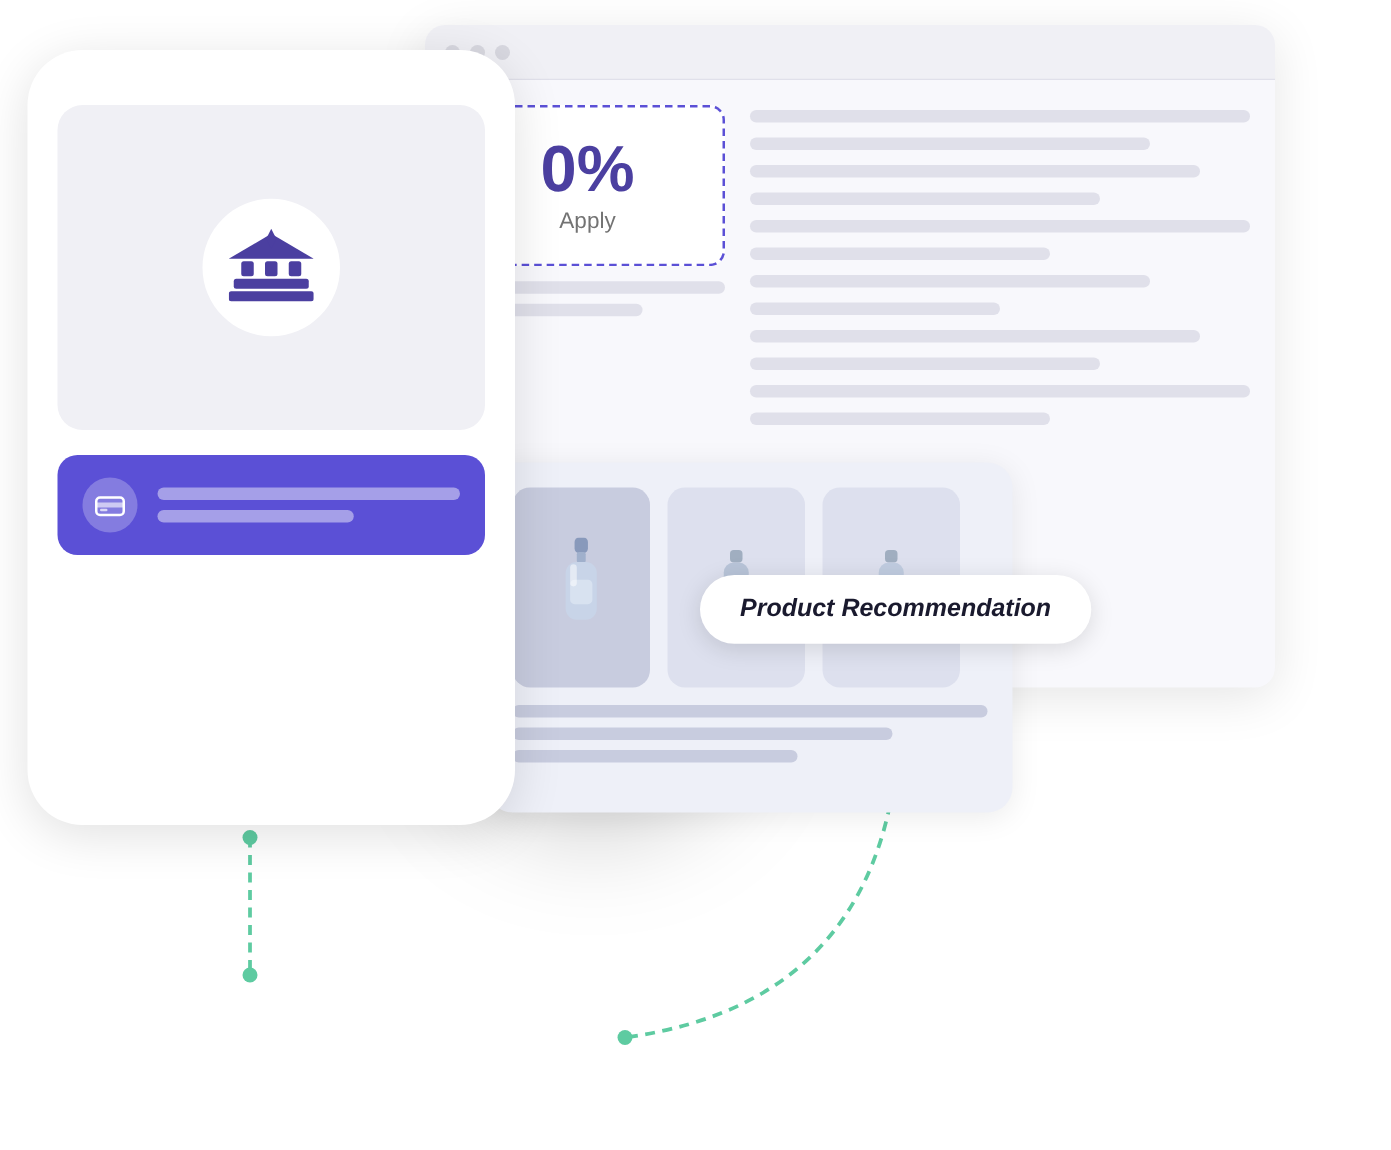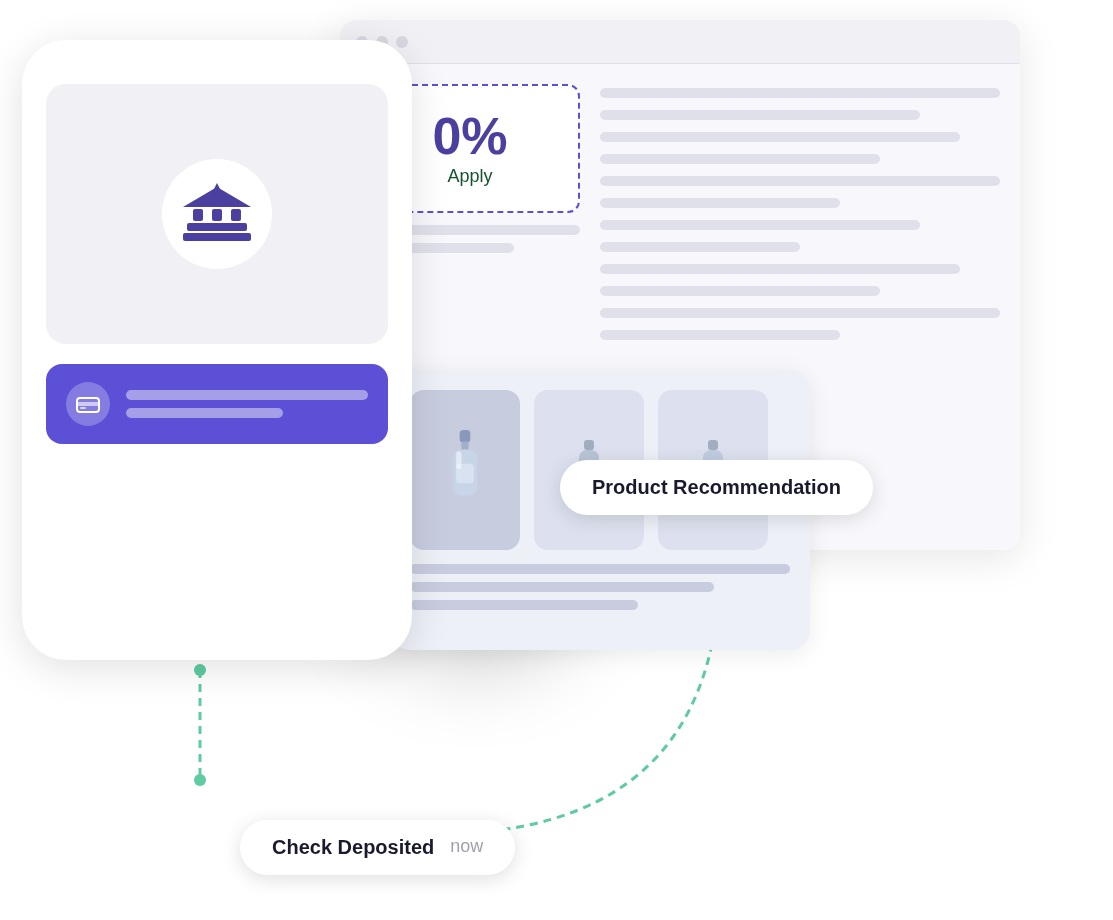--- a/index.html
+++ b/index.html
@@ -157,21 +157,21 @@
 
     .offer-percent {
       font-size: 52px;
       font-weight: 800;
       color: #4b3fa0;
       line-height: 1;
     }
 
     .offer-apply {
       font-size: 18px;
-      color: #14532d;
+      color: #737373;
       margin-top: 4px;
     }
 
     .browser-gray-bar {
       height: 10px;
       background: #e0e0ea;
       border-radius: 5px;
       margin-top: 10px;
     }
 
@@ -253,26 +253,27 @@
       height: 80px;
     }
 
     
     .pill {
       position: absolute;
       background: #ffffff;
       border-radius: 50px;
       box-shadow: 0 4px 20px rgba(0,0,0,0.13);
       display: flex;
-      align-items: flex-start;
+      align-items: flex-end;
       padding: 16px 32px;
       font-size: 20px;
       font-weight: 700;
       color: #1a1a2e;
       white-space: nowrap;
+      font-style: italic;
     }
 
     .pill-new-account {
       left: 22px;
       top: 530px;
     }
 
     .pill-product-rec {
       left: 560px;
       top: 460px;
@@ -452,18 +453,14 @@
     <path d="M 720 560 Q 720 800 500 830" stroke="#5ecba1" stroke-width="3" stroke-dasharray="8,6" fill="none"></path>
     <circle cx="720" cy="560" r="6" fill="#5ecba1"></circle>
     <circle cx="500" cy="830" r="6" fill="#5ecba1"></circle>
   </svg>
 
 
   <div class="pill pill-product-rec">
     <span>Product Recommendation</span>
   </div>
 
-  <div class="pill pill-check-deposited">
-    <span>Check Deposited</span>
-    <span class="now-label">now</span>
-  </div>
 
 </div>
 
 </body></html>

